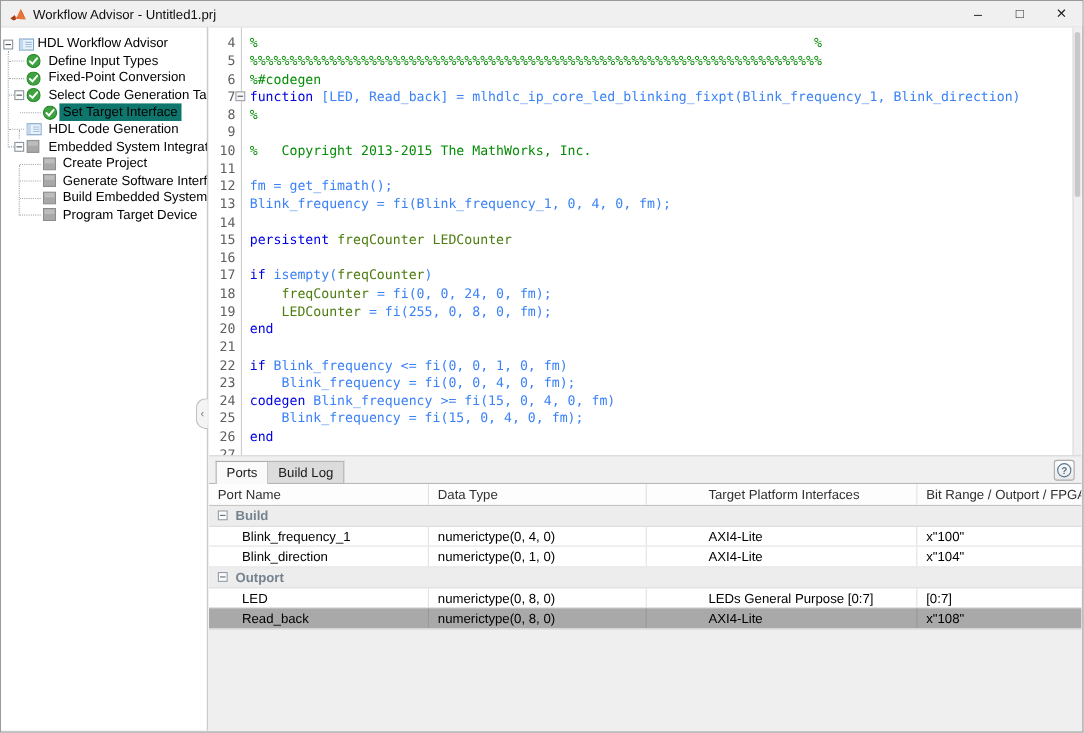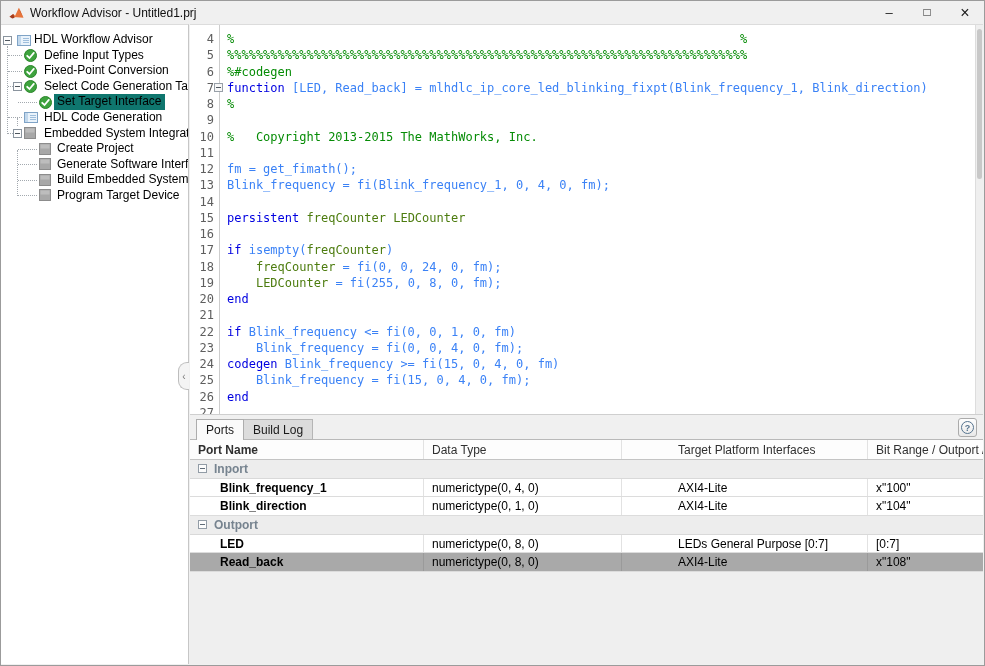--- a/index.html
+++ b/index.html
@@ -55,21 +55,21 @@
   .tab { position:relative; display:inline-block; height:21px; line-height:20px; padding:0 9px; font-size:12px; color:#1a1a1a; z-index:2; }
   .tab.active { background:#FAFAFA; border:1px solid #ADADAD; border-bottom:none; margin-left:6px; }
   .tab.inactive { background:#DCDCDC; border:1px solid #B5B5B5; border-left:none; height:21px; }
   .helpbtn { position:absolute; right:6px; top:3px; width:19px; height:19px; border:1px solid #ABABAB; border-radius:3px; background:linear-gradient(#FEFEFE,#E9E9E9); display:flex; align-items:center; justify-content:center; }
   .helpbtn .qcircle { width:13px; height:13px; border:1.5px solid #56748F; border-radius:50%; display:flex; align-items:center; justify-content:center; font-size:9px; font-weight:bold; color:#56748F; }
 
   .tablewrap { position:absolute; left:0; right:0; top:25px; bottom:0; background:#EFEFEF; }
   .thead { display:flex; height:20px; background:#FDFDFD; border-bottom:1px solid #C4C4C4; align-items:center; }
   .thead .cell { color:#303030; }
   .cell { height:100%; display:flex; align-items:center; padding-left:8px; border-right:1px solid #E2E2E2; overflow:hidden; white-space:nowrap; }
-  .c0 { width:234px;font-weight:bold; } .c1 { width:198px; } .c2 { width:198px;margin-left:48px; } .c3 { flex:1; border-right:none; }
+  .c0 { width:200px; } .c1 { width:198px; } .c2 { width:198px;margin-left:48px; } .c3 { flex:1; border-right:none; }
   .trow { display:flex; height:18.7px; background:#FFFFFF; border-bottom:1px solid #DCDCDC; }
   .trow .cell.c0 { padding-left:30px; }
   .trow.sel { background:#A9A9A9;justify-content:center; }
   .trow.sel .cell { border-right-color:#9A9A9A; }
   .grow { display:flex; align-items:center; height:18.7px; background:#EDEDED; border-bottom:1px solid #D9D9D9; color:#76838F; font-weight:bold; }
   .grow .boxminus { margin-left:8px; margin-right:7px; }
   .boxminus { position:relative; width:9px; height:9px; background:#FCFCFC; border:1px solid #929CA6; display:inline-block; }
   .boxminus::after { content:""; position:absolute; left:1px; right:1px; top:3px; height:1px; background:#5F6B77; }
 </style>
 </head>
@@ -260,21 +260,21 @@
     <div class="tablewrap">
       <div class="thead">
         <div class="cell c0">Port Name</div>
         <div class="cell c1">Data Type</div>
         <div class="cell c2">Target Platform Interfaces</div>
         <div class="cell c3">Bit Range / Outport / FPGA Pin</div>
       </div>
       <div id="tbody">
           <div class="grow">
             <div class="boxminus"></div>
-            <span>Inport</span>
+            <span>Build</span>
           </div>
           <div class="trow">
             <div class="cell c0">Blink_frequency_1</div>
             <div class="cell c1">numerictype(0, 4, 0)</div>
             <div class="cell c2">AXI4-Lite</div>
             <div class="cell c3">x"100"</div>
           </div>
           <div class="trow">
             <div class="cell c0">Blink_direction</div>
             <div class="cell c1">numerictype(0, 1, 0)</div>

